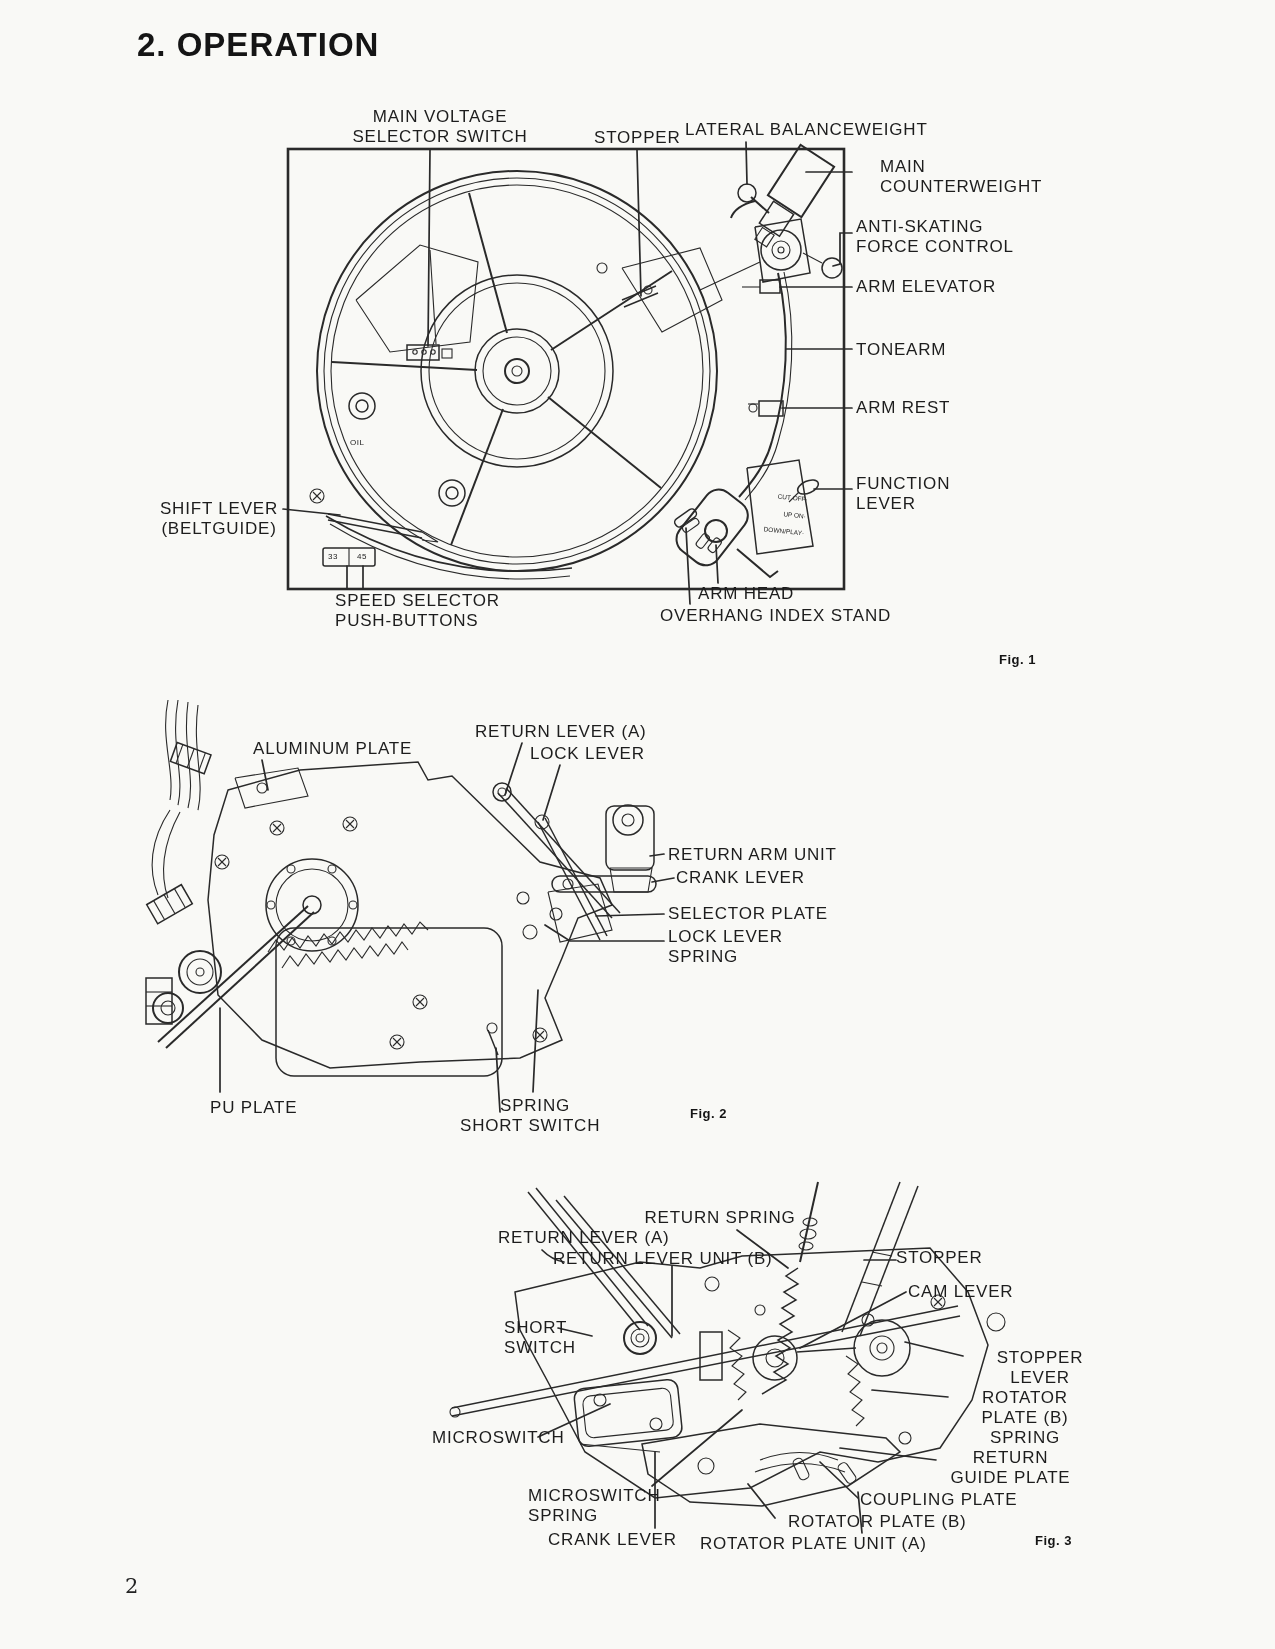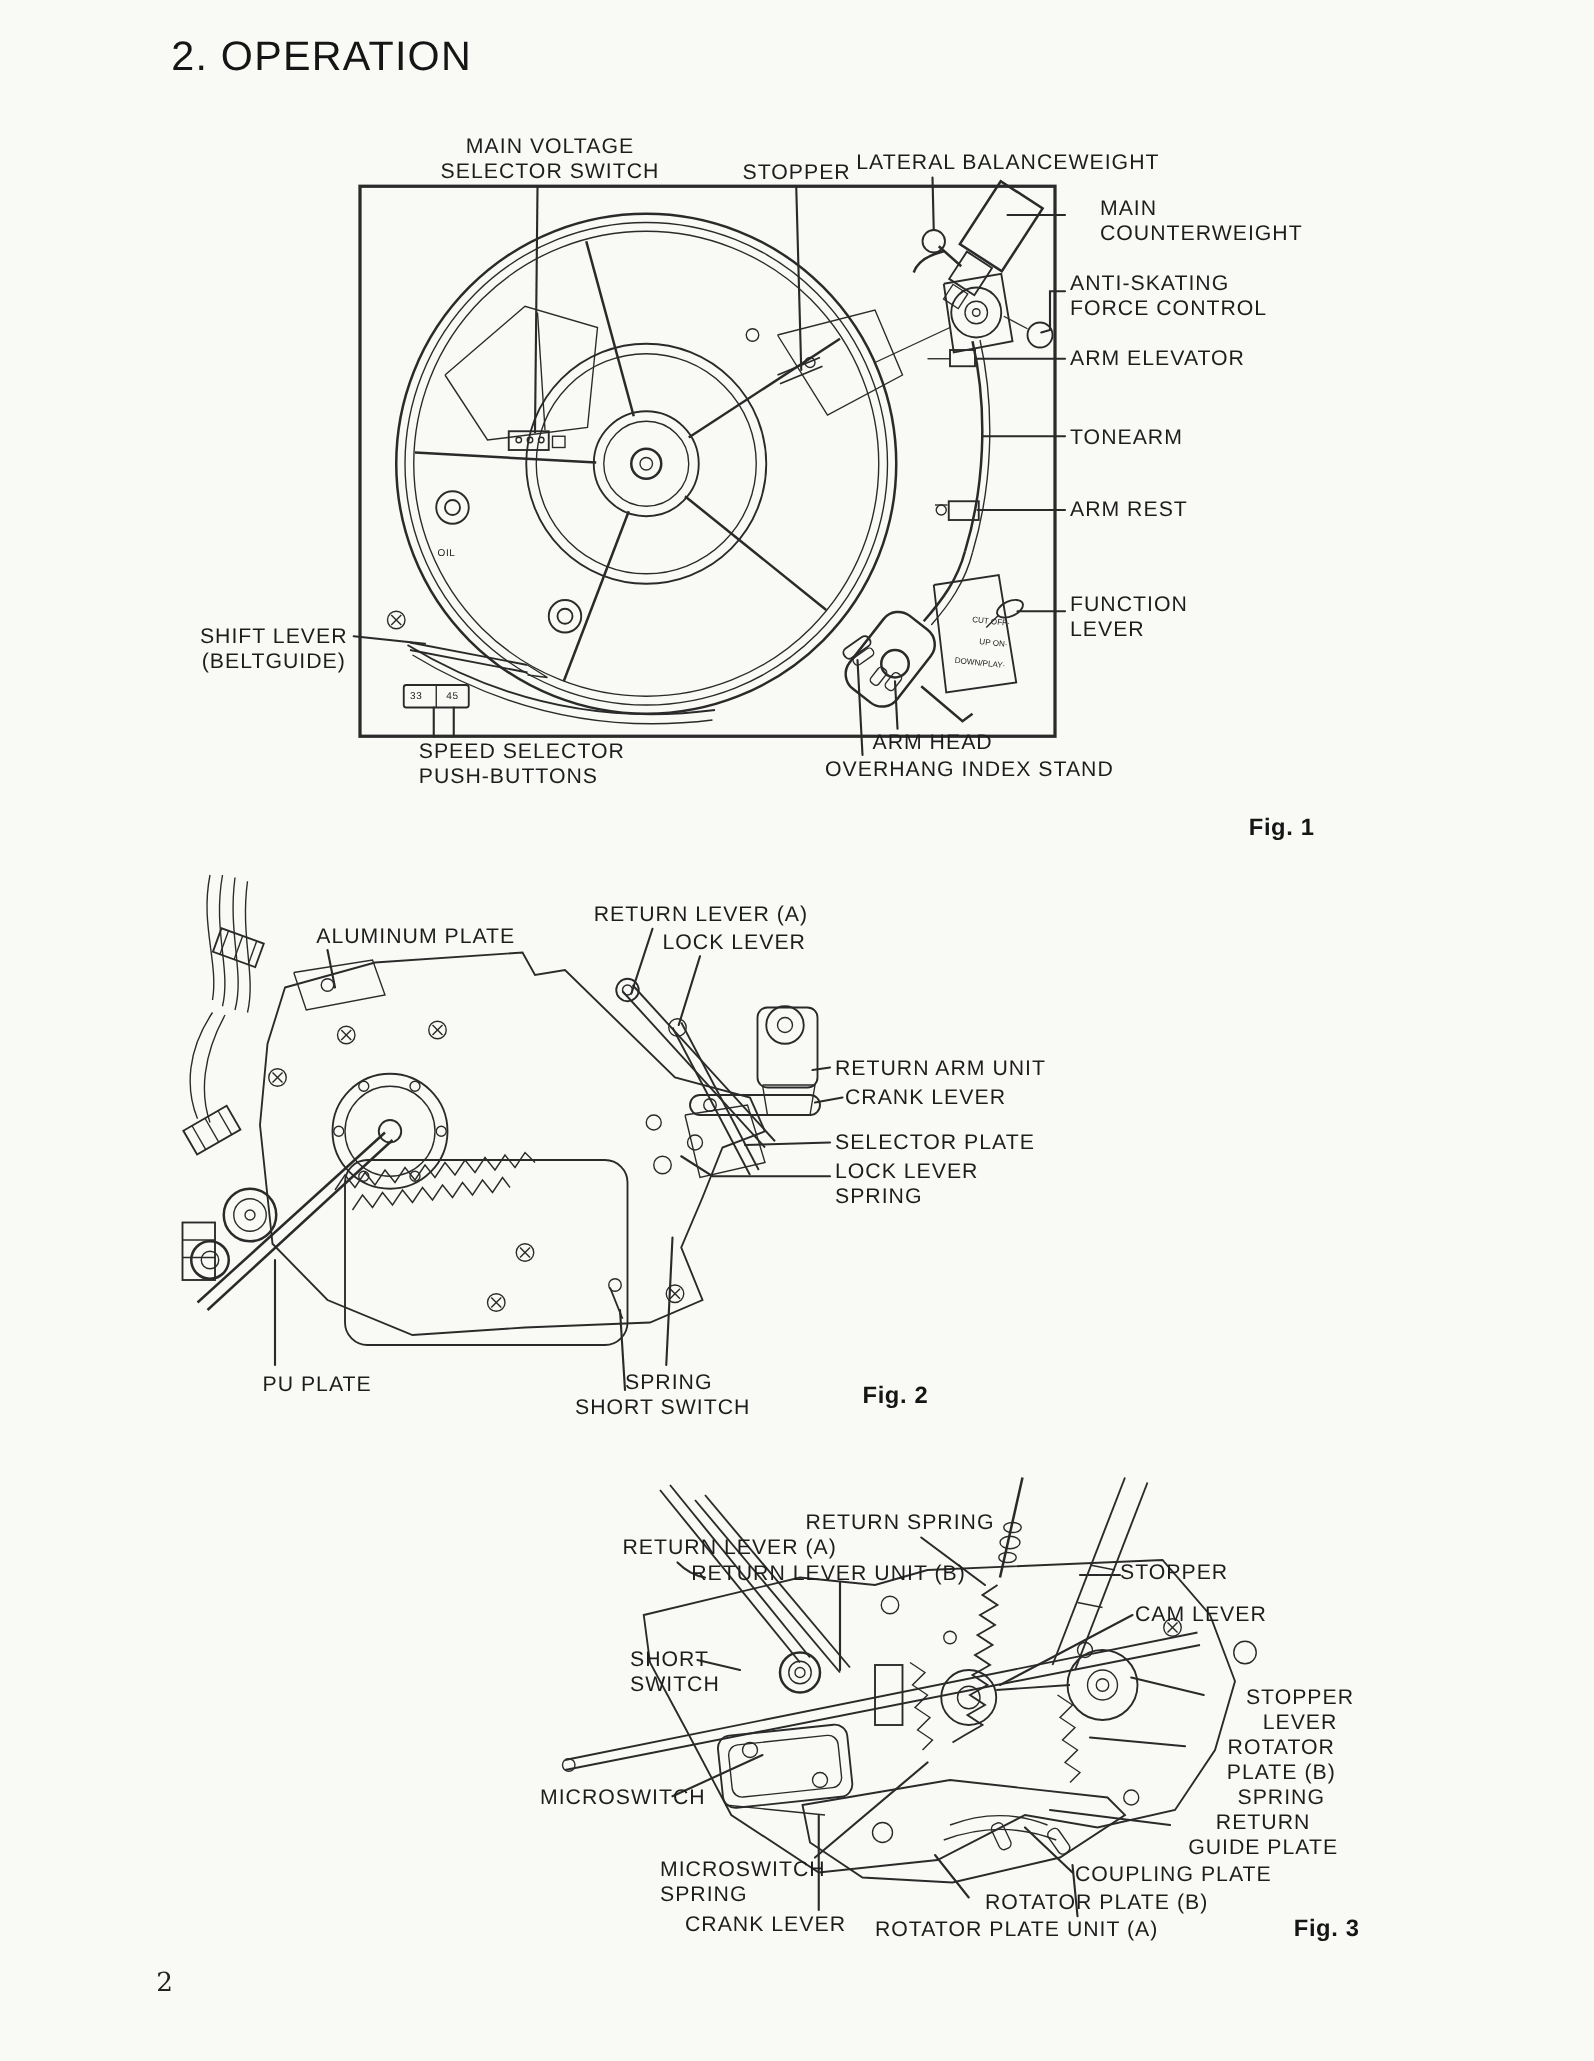--- a/index.html
+++ b/index.html
@@ -1,24 +1,24 @@
 <!DOCTYPE html>
 <html><head>
 <meta charset="utf-8">
 <style>
   html,body{margin:0;padding:0;}
   body{width:1275px;height:1649px;position:relative;background:#f9f9f6;
        font-family:"Liberation Sans",sans-serif;color:#1c1c1c;overflow:hidden;}
-  .page-heading{position:absolute;left:137px;top:26px;font-size:33px;font-weight:normal;
+  .page-heading{position:absolute;left:137px;top:26px;font-size:33px;font-weight:bold;
        letter-spacing:1px;color:#151515;}
   .lbl{position:absolute;font-size:17px;line-height:1.18;letter-spacing:.8px;
        white-space:pre-line;color:#1d1d1d;}
   .c{text-align:center;}
   .r{text-align:center;}
-  .cap{position:absolute;font-size:19px;font-weight:bold;letter-spacing:.5px;color:#151515;}
+  .cap{position:absolute;font-size:13px;font-weight:bold;letter-spacing:.5px;color:#151515;}
   .tiny{position:absolute;font-size:8px;letter-spacing:.5px;color:#222;white-space:pre-line;}
   .plate-txt{position:absolute;font-size:6.5px;line-height:2.6;text-align:right;width:50px;
        transform:rotate(6deg);color:#222;white-space:pre-line;}
   .pagenum{position:absolute;left:125px;top:1574px;font-family:"DejaVu Serif",serif;
        font-size:21px;color:#222;}
   svg.art{position:absolute;left:0;top:0;}
   svg.art *{stroke:#2a2a2a;fill:none;}
   svg.art .w3{stroke-width:2.6;} svg.art .w2{stroke-width:2;} svg.art .w15{stroke-width:1.5;}
   svg.art .w1{stroke-width:1.1;} svg.art .ld{stroke-width:1.7;stroke-linecap:round;}
 </style>

